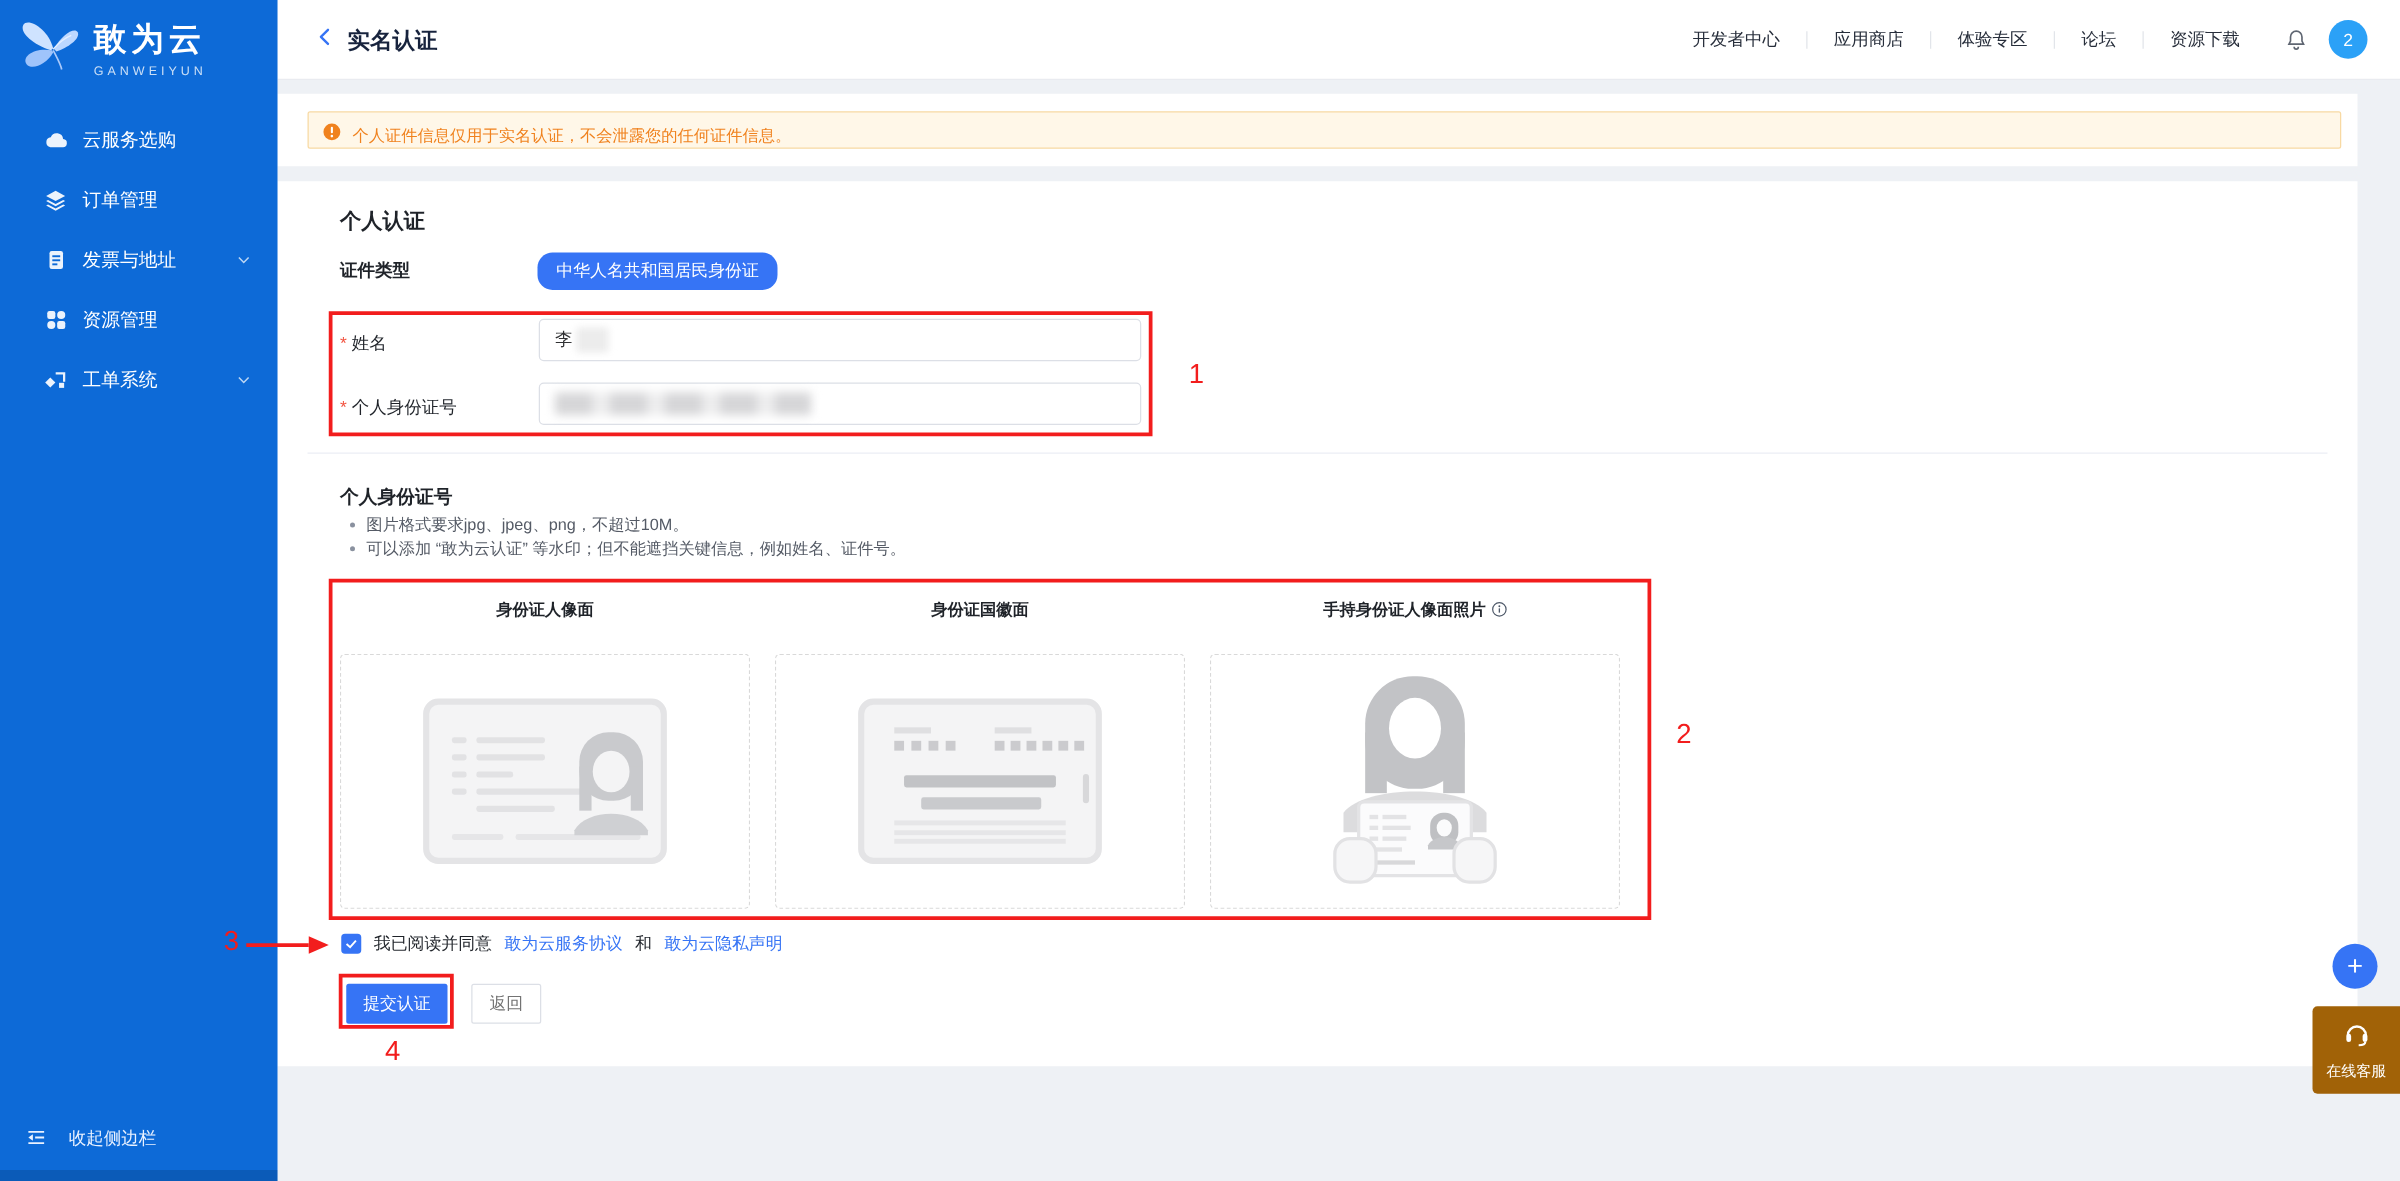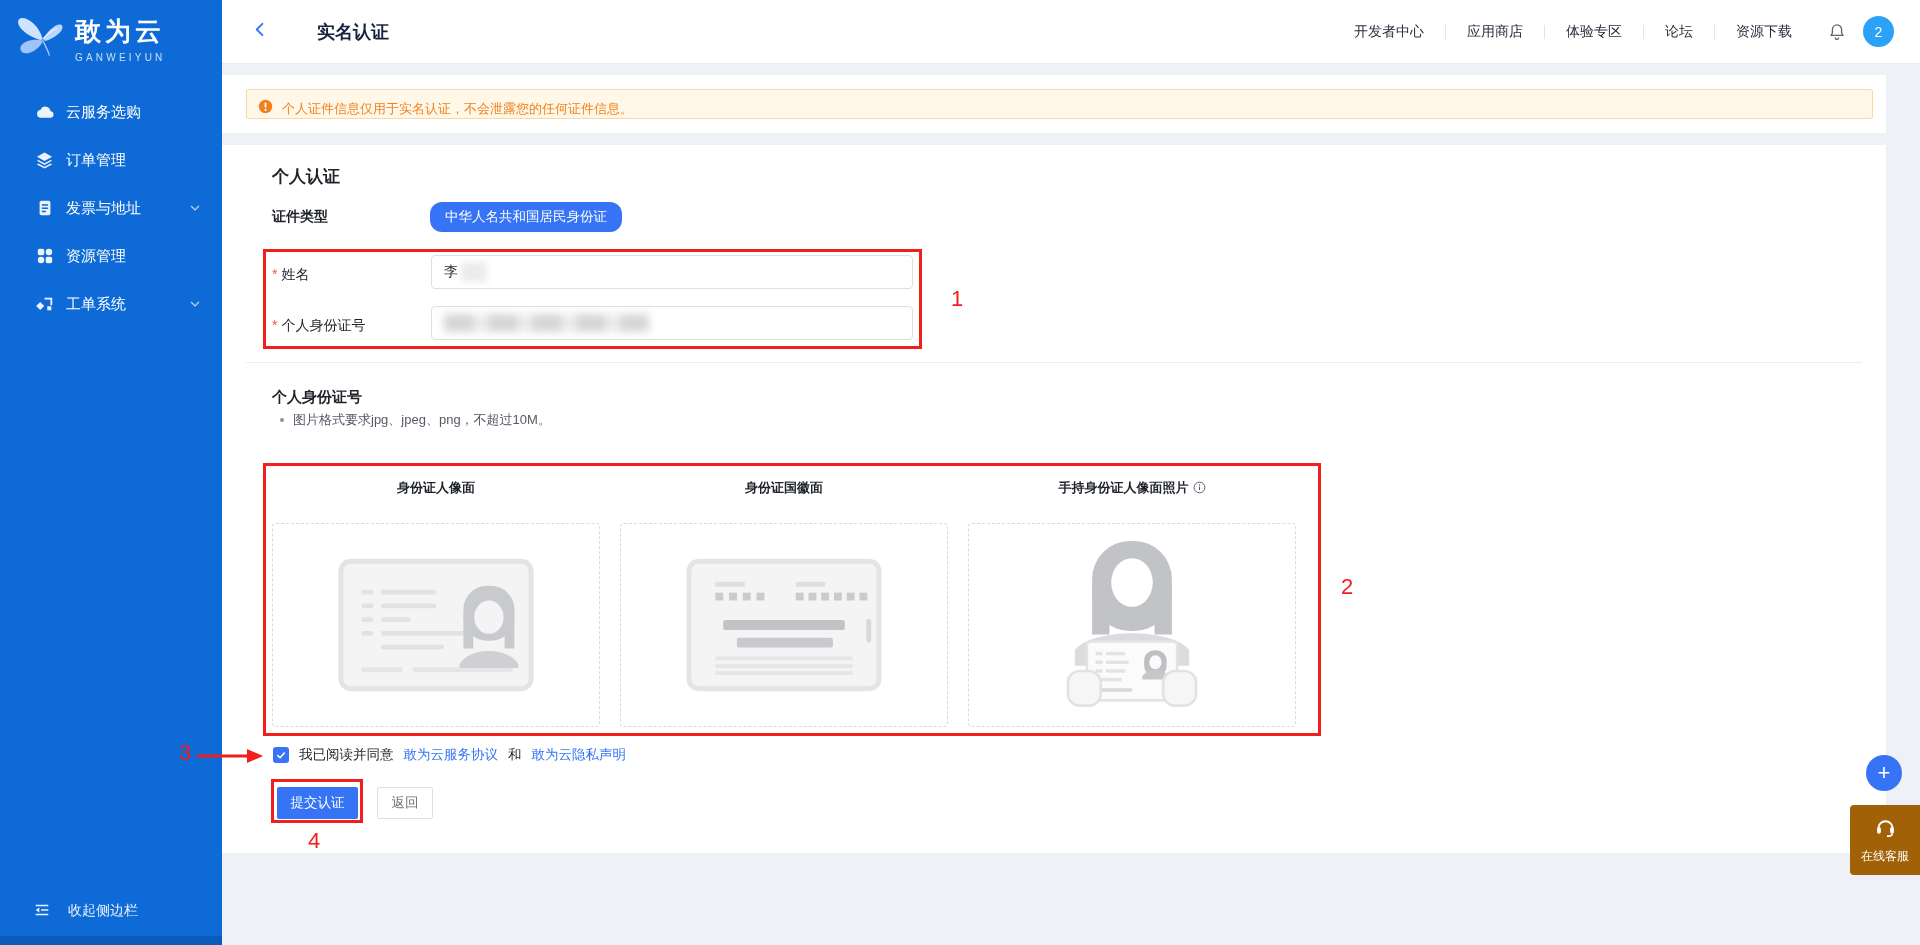--- a/index.html
+++ b/index.html
@@ -10,27 +10,27 @@
   
   .sidebar { position:absolute; left:0; top:0; width:222px; height:945px; background:#0d6ad7; z-index:5; }
   .logo { position:absolute; left:14px; top:13px; display:flex; align-items:center; gap:9px; }
   .brand-cn { font-size:26px; font-weight:bold; color:#fff; letter-spacing:4px; }
   .brand-en { font-size:10px; color:rgba(255,255,255,.78); letter-spacing:3.2px; margin-top:3px; }
   .nav { position:absolute; top:88px; left:0; width:222px;text-align:center; }
   .nav-item { height:48px; display:flex; align-items:center; padding:0 20px 0 35px; color:#fff; font-size:15px; cursor:pointer; }
   .nicon { width:19px; height:19px; margin-right:12px; display:flex; align-items:center; justify-content:center; flex:none; }
   .nlabel { white-space:nowrap; }
   .chev { margin-left:auto; display:flex; opacity:.85; }
-  .collapse-bar { position:absolute; left:0; bottom:12px; width:222px; height:44px; display:flex; align-items:center; padding-left:33px; gap:17px; color:#eaf2ff; font-size:14px; cursor:pointer; }
+  .collapse-bar { position:absolute; left:0; bottom:12px; width:222px; height:44px; display:flex; align-items:center; padding-left:20px; gap:17px; color:#eaf2ff; font-size:14px; cursor:pointer; }
   .sidebar-strip { position:absolute; left:0; bottom:0; width:222px; height:9px; background:rgba(0,0,0,.14); }
 
   
   .topbar { position:absolute; left:222px; top:0; width:1698px; height:64px; background:#fff; border-bottom:1px solid #e9ebf0; display:flex; align-items:center; justify-content:space-between; padding:0 26px 0 30px; z-index:4; }
   .back-wrap { display:flex; align-items:center; gap:9px; cursor:pointer; }
-  .page-title { font-size:18px; font-weight:bold; color:#17233d;margin-left:39px; }
+  .page-title { font-size:18px; font-weight:bold; color:#17233d; }
   .topnav { display:flex; align-items:center; }
   .nav-link { font-size:14px; color:#272e3b; padding:0 21px; cursor:pointer; white-space:nowrap; }
   .nav-divider { width:1px; height:14px; background:#e2e5ea; }
   .bell { margin:0 16px 0 14px; cursor:pointer; display:flex; }
   .avatar { width:31px; height:31px; border-radius:50%; background:#2ba1f7; color:#fff; font-size:14px; display:flex; align-items:center; justify-content:center; cursor:pointer; }
 
   
   .banner-strip { position:absolute; left:222px; top:75px; width:1664px; height:58px; background:#fff; }
   .banner { position:absolute; left:24px; top:14px; width:1627px; height:30px; background:#fff7e8; border:1px solid #f8d9a3; border-radius:2px; display:flex; align-items:flex-end; padding:0 11px; gap:9px; }
   .banner-text { font-size:13px; color:#f0821e; }
@@ -228,20 +228,24 @@
     <div class="input-box" style="top:161px;">
       <span class="blur-b"></span>
     </div>
 
     <div class="divider"></div>
 
     <div class="upload-title">个人身份证号</div>
     <div class="tip" style="top:266px;">
       <span class="dot"></span>
       <span>图片格式要求jpg、jpeg、png，不超过10M。</span>
+    </div>
+    <div class="tip" style="top:285px;">
+      <span class="dot"></span>
+      <span>可以添加 “敢为云认证” 等水印；但不能遮挡关键信息，例如姓名、证件号。</span>
     </div>
 
     <div class="slot-label" style="left:50px;">
       <span>身份证人像面</span>
     </div>
     <div class="slot-label" style="left:398px;">
       <span>身份证国徽面</span>
     </div>
     <div class="slot-label" style="left:746px;">
       <span>手持身份证人像面照片</span>

